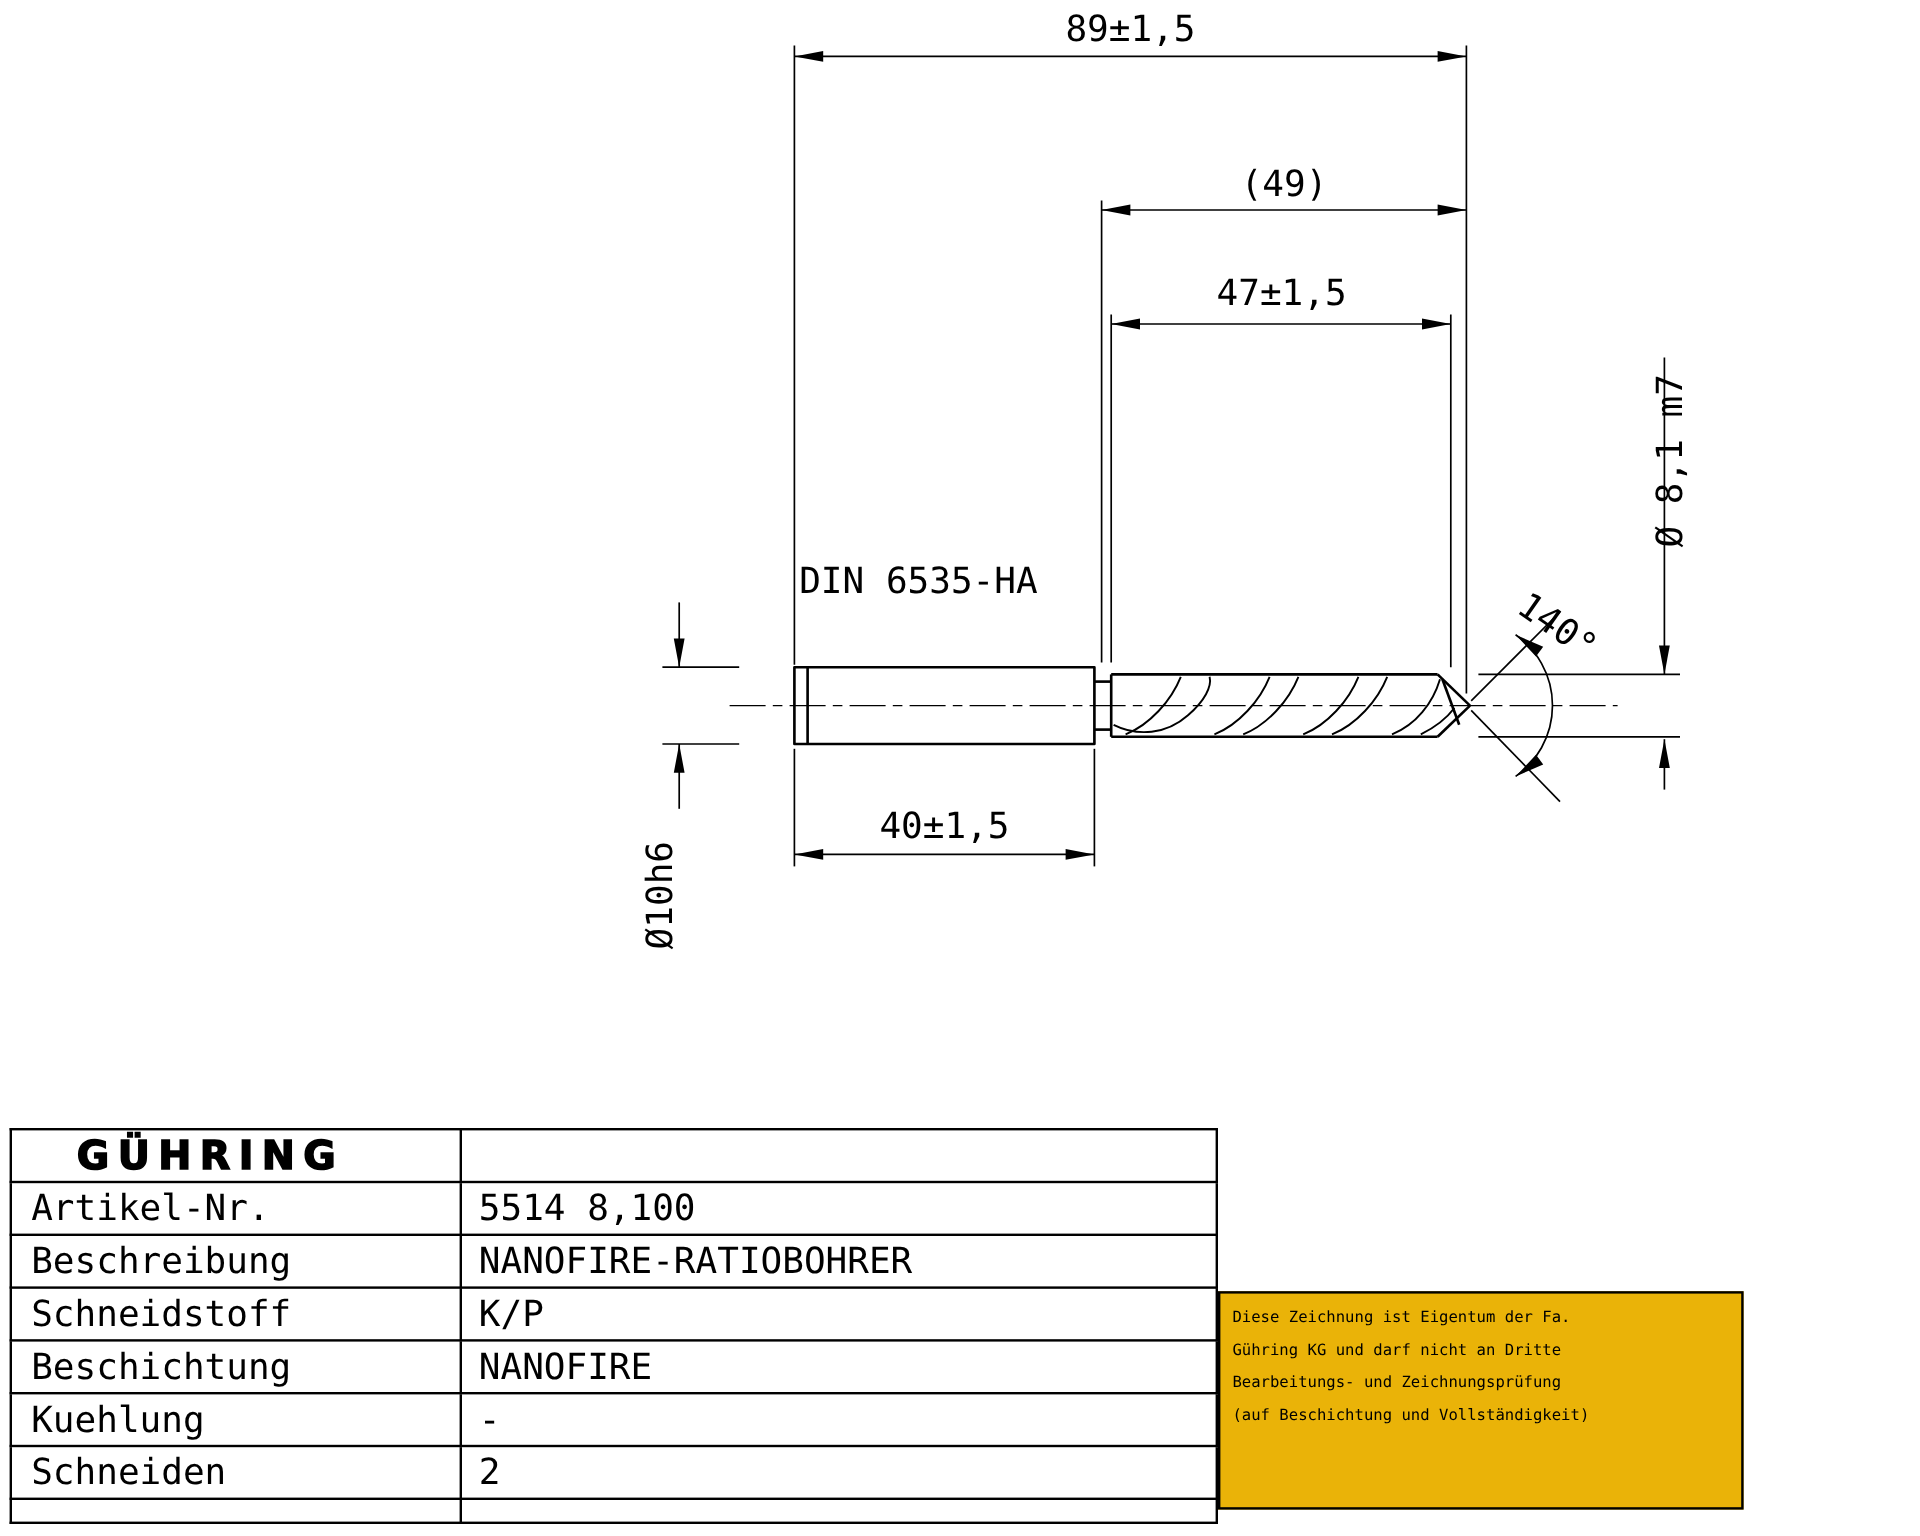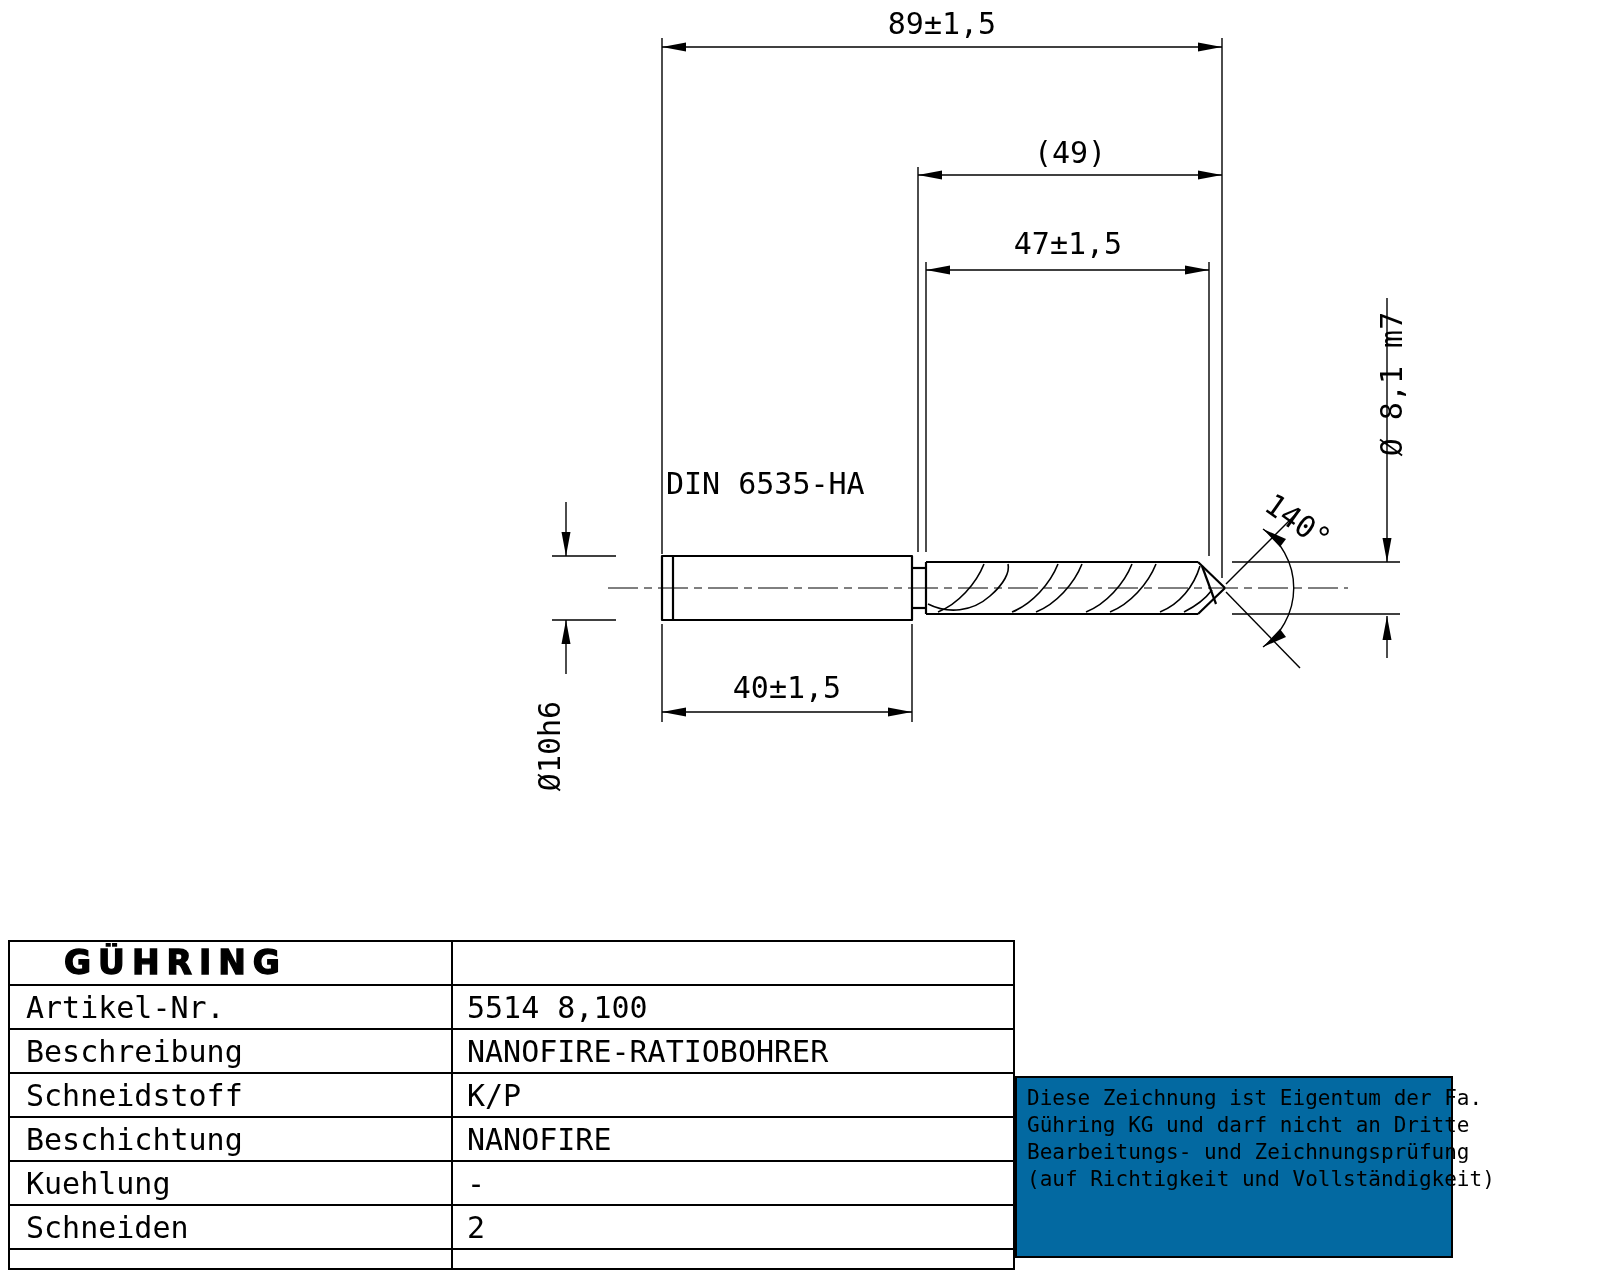--- a/index.html
+++ b/index.html
@@ -29,34 +29,34 @@
     background: #fff;
   }
   .tb td {
     border: 2px solid #000;
     height: 44px;
     padding: 0 4px 0 16px;
     white-space: nowrap;
     overflow: hidden;
     vertical-align: middle;
   }
-  .tb td.lbl { width: 443px; }
+  .tb td.lbl { width: 375px; }
   .tb td.val { padding-left: 14px; }
   .tb tr.empty-row td { height: 20px; }
   .logo-td svg { display: block; }
 
   
   .notice {
     position: absolute;
     left: 1015px; top: 1076px;
     width: 438px; height: 182px;
     border: 2px solid #000;
-    background: #0369a1;
+    background: #eab308;
     padding: 7px 0 0 10px;
-    font-size: 21px;
+    font-size: 13px;
     line-height: 27px;
   }
   .notice .nline { white-space: nowrap; }
 
   svg text { fill: #000; }
 </style>
 </head>
 <body>
 
 <div class="page">
@@ -194,16 +194,16 @@
       <td class="lbl"></td>
       <td class="val"></td>
     </tr>
   </tbody>
     </table>
 
   <div class="notice">
     <div class="nline">Diese Zeichnung ist Eigentum der Fa.</div>
     <div class="nline">Gühring KG und darf nicht an Dritte</div>
     <div class="nline">Bearbeitungs- und Zeichnungsprüfung</div>
-    <div class="nline">(auf Richtigkeit und Vollständigkeit)</div>
+    <div class="nline">(auf Beschichtung und Vollständigkeit)</div>
   </div>
 
 </div>
 
 </body></html>

